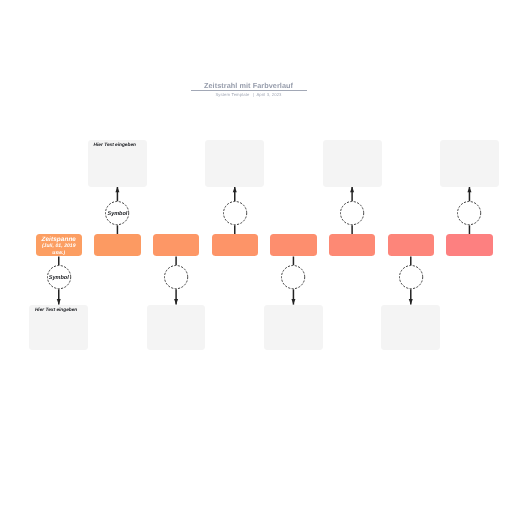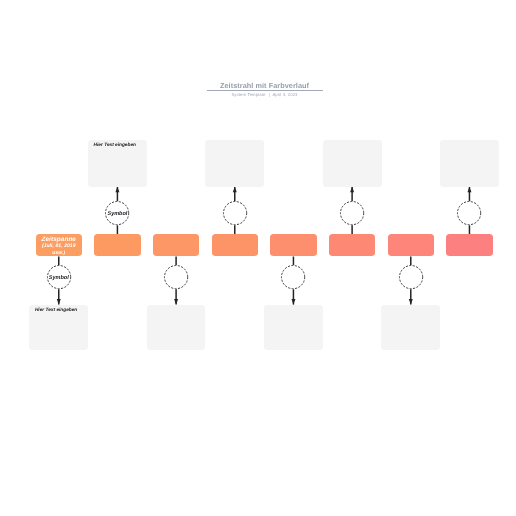--- a/index.html
+++ b/index.html
@@ -4,21 +4,21 @@
 <title>Zeitstrahl mit Farbverlauf</title>
 <style>
   html,body{margin:0;padding:0;background:#ffffff;}
   body{width:516px;height:516px;overflow:hidden;
        font-family:"Liberation Sans",sans-serif;
        -webkit-font-smoothing:antialiased;text-rendering:geometricPrecision;}
 
   #stage{position:relative;width:516px;height:516px;background:#ffffff;}
 
   
-  #header{position:absolute;left:150px;top:81.5px;width:229px;text-align:center;}
+  #header{position:absolute;left:134px;top:81.5px;width:229px;text-align:center;}
   #doc-title{will-change:opacity;font-size:7.3px;font-weight:bold;color:#969cab;
              letter-spacing:0.06px;line-height:8.7px;white-space:nowrap;}
   #title-divider{width:116px;height:1.3px;background:#a2a8b6;margin:-0.5px auto 0;}
   #doc-subtitle{will-change:opacity;font-size:4.25px;color:#a2a8b6;margin-top:1.1px;
                 letter-spacing:0.1px;white-space:nowrap;}
 
   
   #connector-layer{position:absolute;left:0;top:0;width:516px;height:516px;pointer-events:none;}
 
   

